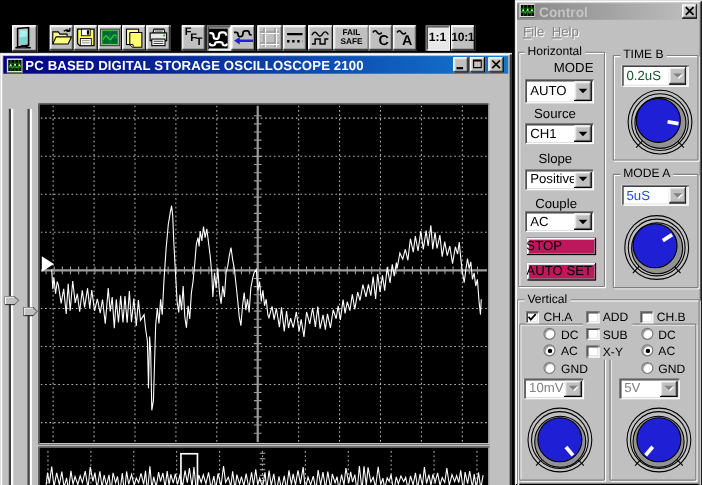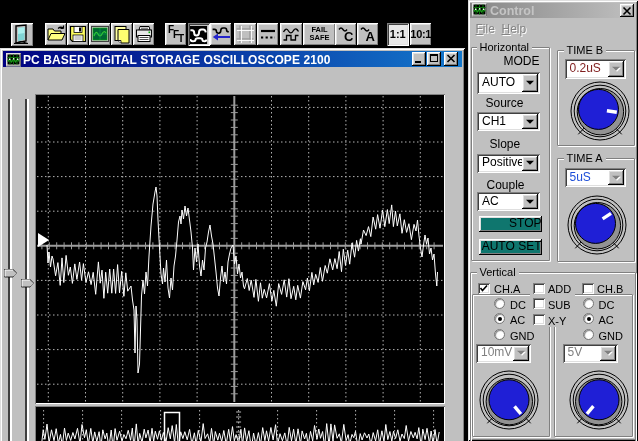--- a/index.html
+++ b/index.html
@@ -45,21 +45,21 @@
   width:0; height:0; border:4px solid transparent; border-top:4px solid #000; }
 .arrowdn.dis { border-top-color:#808080; filter: drop-shadow(1px 1px 0 #fff); }
 .lbl { position:absolute; font-size:11px; color:#000; line-height:12px; white-space:nowrap; }
 .check { position:absolute; width:12px; height:11px; background:#fff;
   box-shadow: inset 1px 1px 0 #808080, inset -1px -1px 0 #fff,
               inset 2px 2px 0 #404040, inset -2px -2px 0 #dfdfdf; }
 .radio { position:absolute; width:11px; height:11px; border-radius:50%; background:#fff;
   border:1px solid #757575; box-shadow: inset 1px 1px 1px rgba(60,60,60,0.6); }
 .radio .dot { position:absolute; left:3px; top:3px; width:4px; height:4px;
   border-radius:50%; background:#000; }
-.btn97 { position:absolute; background:#0f766e; text-align:right;
+.btn97 { position:absolute; background:#be185d; text-align:left;
   box-shadow: inset -1px -1px 0 #000, inset 1px 1px 0 #fff,
               inset -2px -2px 0 #808080, inset 2px 2px 0 #dfdfdf;
   font-size:12px; color:#000; white-space:nowrap; overflow:hidden; }
 </style></head>
 <body>
 
 <div class="abs win" style="left:0; top:0; width:465px; height:441px;margin-top:48px;">
 
   <div class="abs" style="left:3px; top:3px; width:459px; height:16px;
        background:linear-gradient(to right,#000080,#1478cc);">
@@ -460,37 +460,37 @@
         <div class="arrowdn "></div>
       </div>
     </div>
 <div class="btn97" style="left:11px; top:215.5px; width:63px; height:16px; line-height:15px;">STOP</div>
 <div class="btn97" style="left:11px; top:239px; width:63px; height:16px; line-height:15px;">AUTO SET</div>
 
 <div class="abs groupbox" style="left:89px; top:50px; width:78px; height:96px;"></div>
 <div class="grouplab" style="left:96px; top:45px;">TIME B</div>
 
 <div class="combo" style="left:97px; top:58.5px; width:61px; height:20px;">
-<div class="ctext" style="color:#7f1d1d;text-shadow:1px 1px 0 #fff;">0.2uS</div>
+<div class="ctext" style="color:#14532d;text-shadow:1px 1px 0 #fff;">0.2uS</div>
 <div class="cbtn">
         <div class="arrowdn dis"></div>
       </div>
     </div>
 <svg class="abs" style="left:100.5px; top:79px;" width="64" height="64" viewBox="0 0 64 64">
 <circle cx="32" cy="32" r="29" fill="#c0c0c0" stroke="#000" stroke-width="1"></circle>
 <circle cx="32" cy="32" r="25.8" fill="#c0c0c0" stroke="#000" stroke-width="1"></circle>
 <line x1="45.6" y1="46.6" x2="53.7" y2="55.3" stroke="#000" stroke-width="1"></line>
       <line x1="18.4" y1="46.6" x2="10.3" y2="55.3" stroke="#000" stroke-width="1"></line>
 <circle cx="32.4" cy="32.7" r="23.2" fill="#929292" stroke="#000" stroke-width="1"></circle>
 <circle cx="30.5" cy="30.4" r="20" fill="#1f1fd6" stroke="#000" stroke-width="1"></circle>
 <line x1="38.9" y1="31.7" x2="48.8" y2="33.3" stroke="#fff" stroke-width="3.4"></line>
 </svg>
 
 <div class="abs groupbox" style="left:89px; top:158px; width:78px; height:104px;"></div>
-<div class="grouplab" style="left:96px; top:153px;">TIME A</div>
+<div class="grouplab" style="left:96px; top:153px;">MODE A</div>
 
 <div class="combo" style="left:97px; top:168px; width:61px; height:19px;">
 <div class="ctext" style="color:#1d4ed8;text-shadow:1px 1px 0 #fff;">5uS</div>
 <div class="cbtn">
         <div class="arrowdn dis"></div>
       </div>
     </div>
 <svg class="abs" style="left:97.0px; top:192.5px;" width="64" height="64" viewBox="0 0 64 64">
 <circle cx="32" cy="32" r="29" fill="#c0c0c0" stroke="#000" stroke-width="1"></circle>
 <circle cx="32" cy="32" r="25.8" fill="#c0c0c0" stroke="#000" stroke-width="1"></circle>

